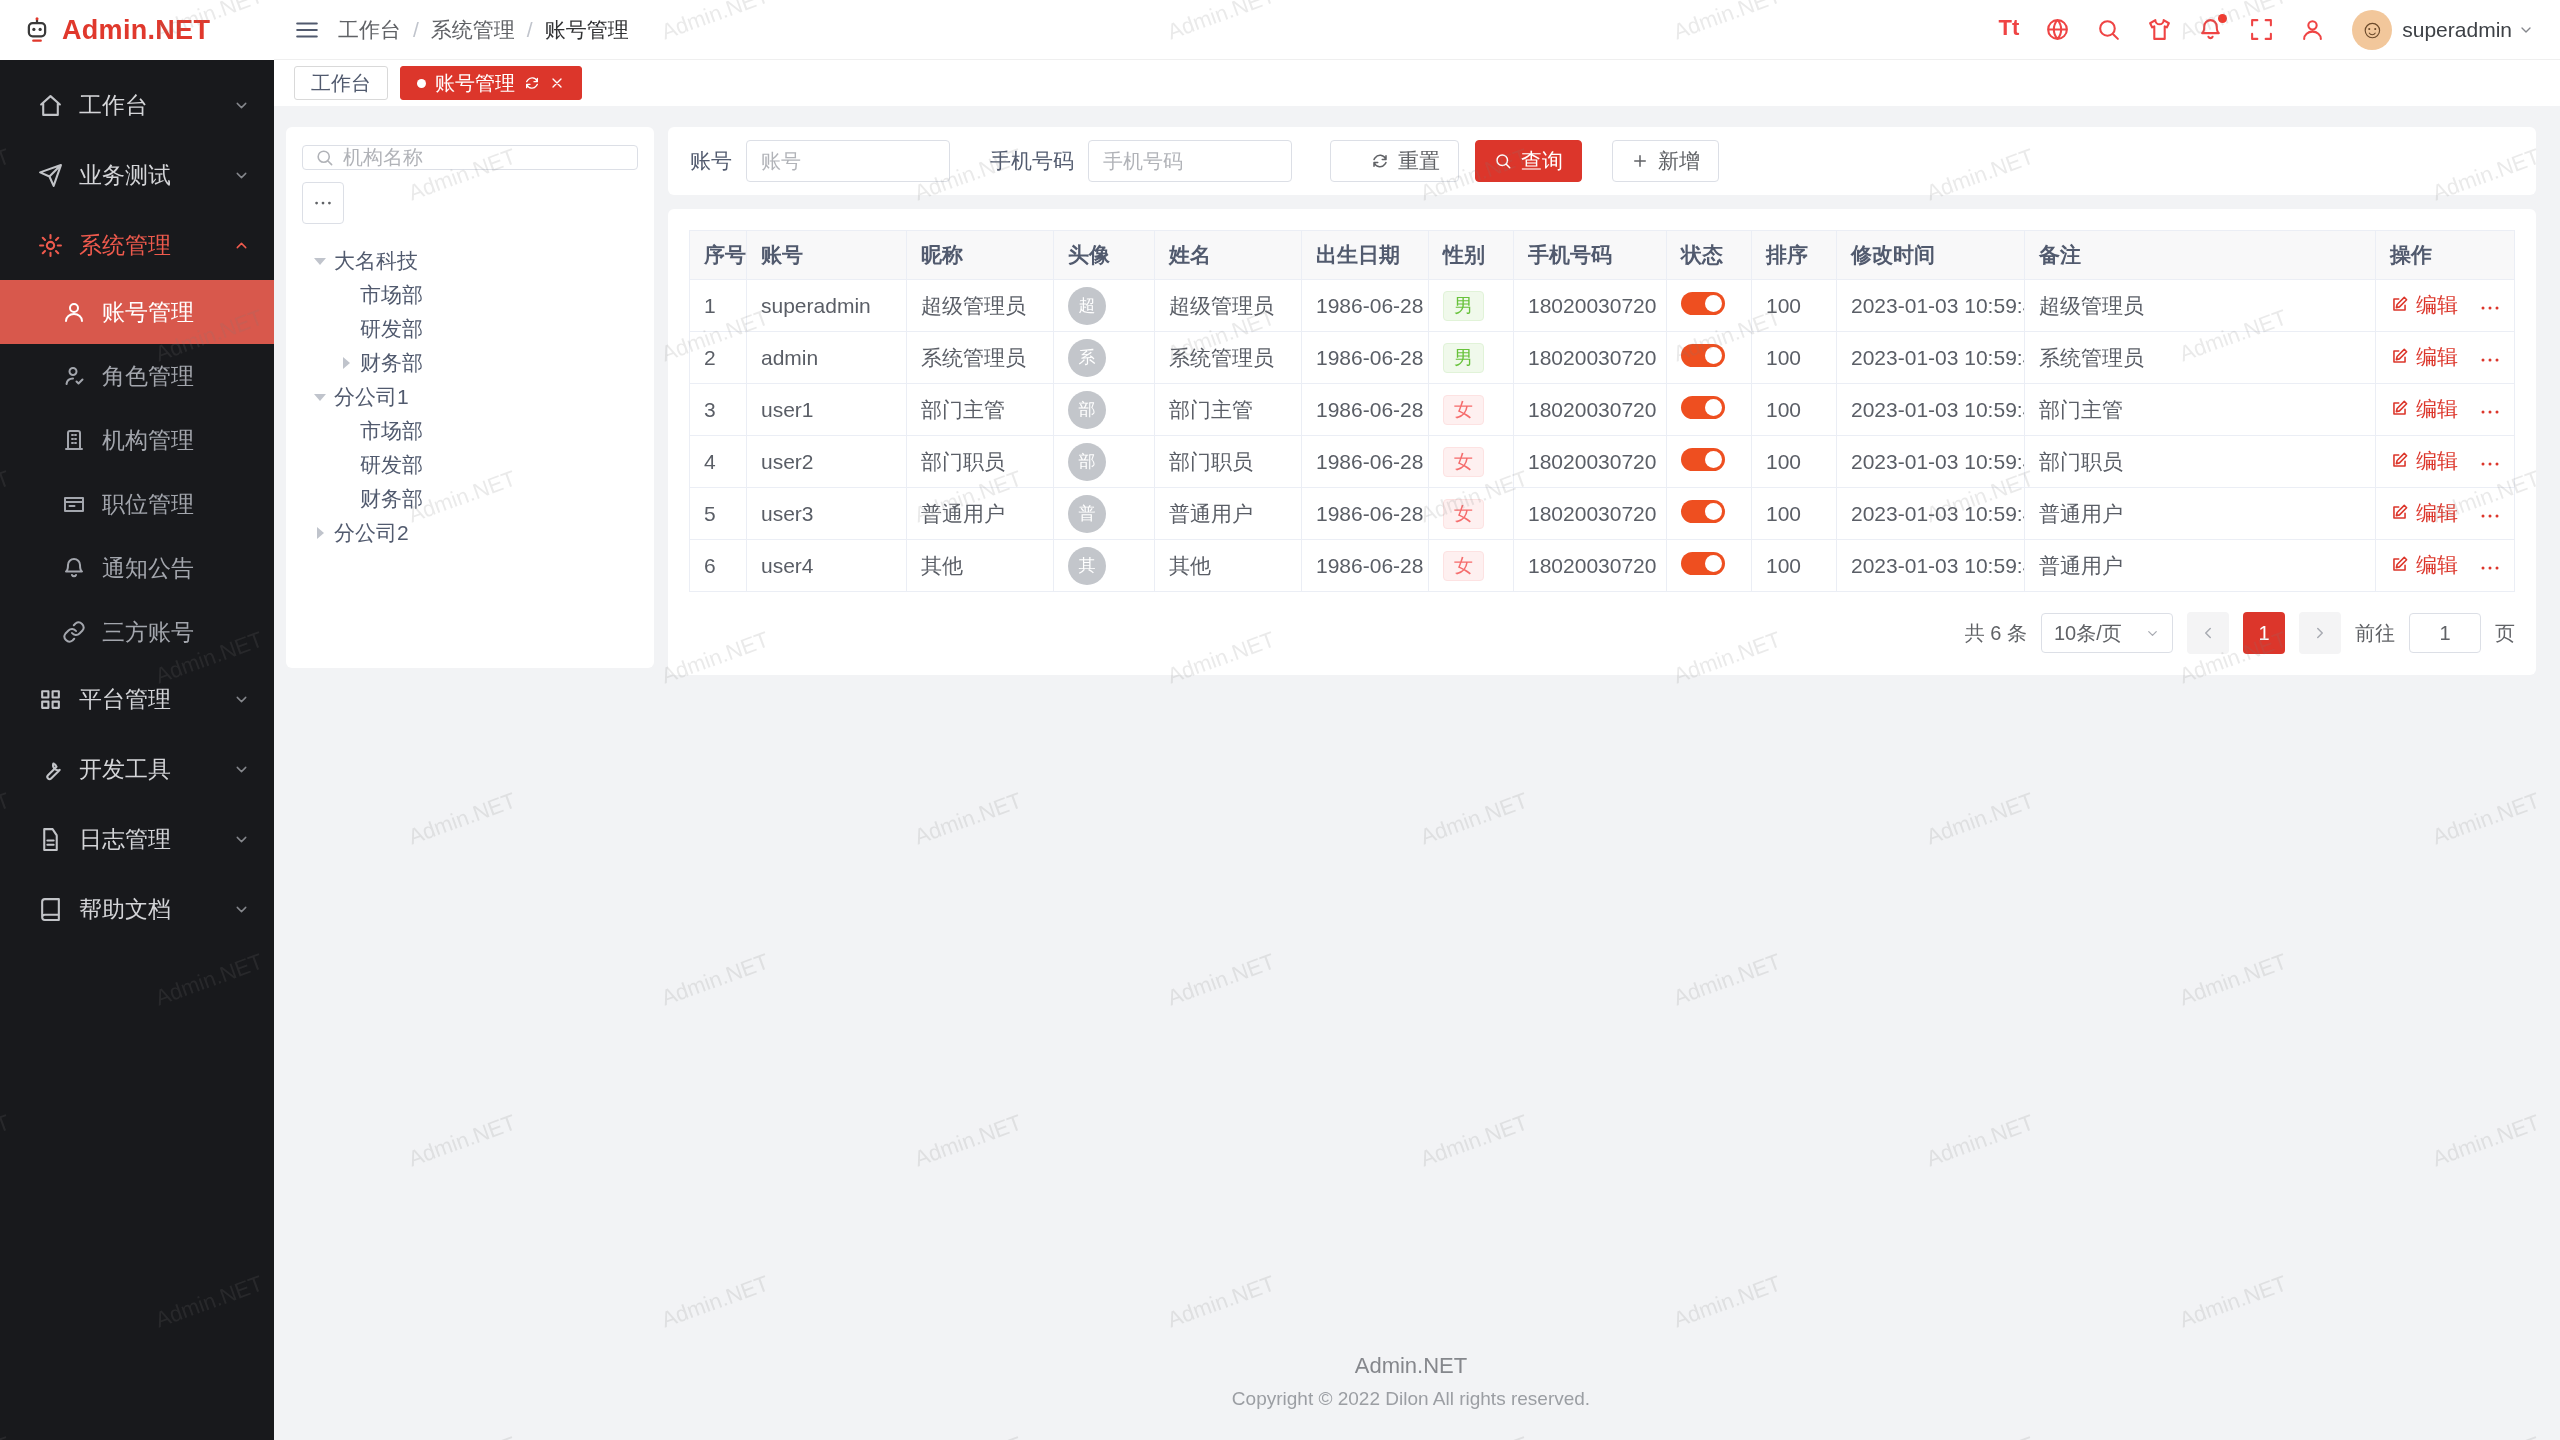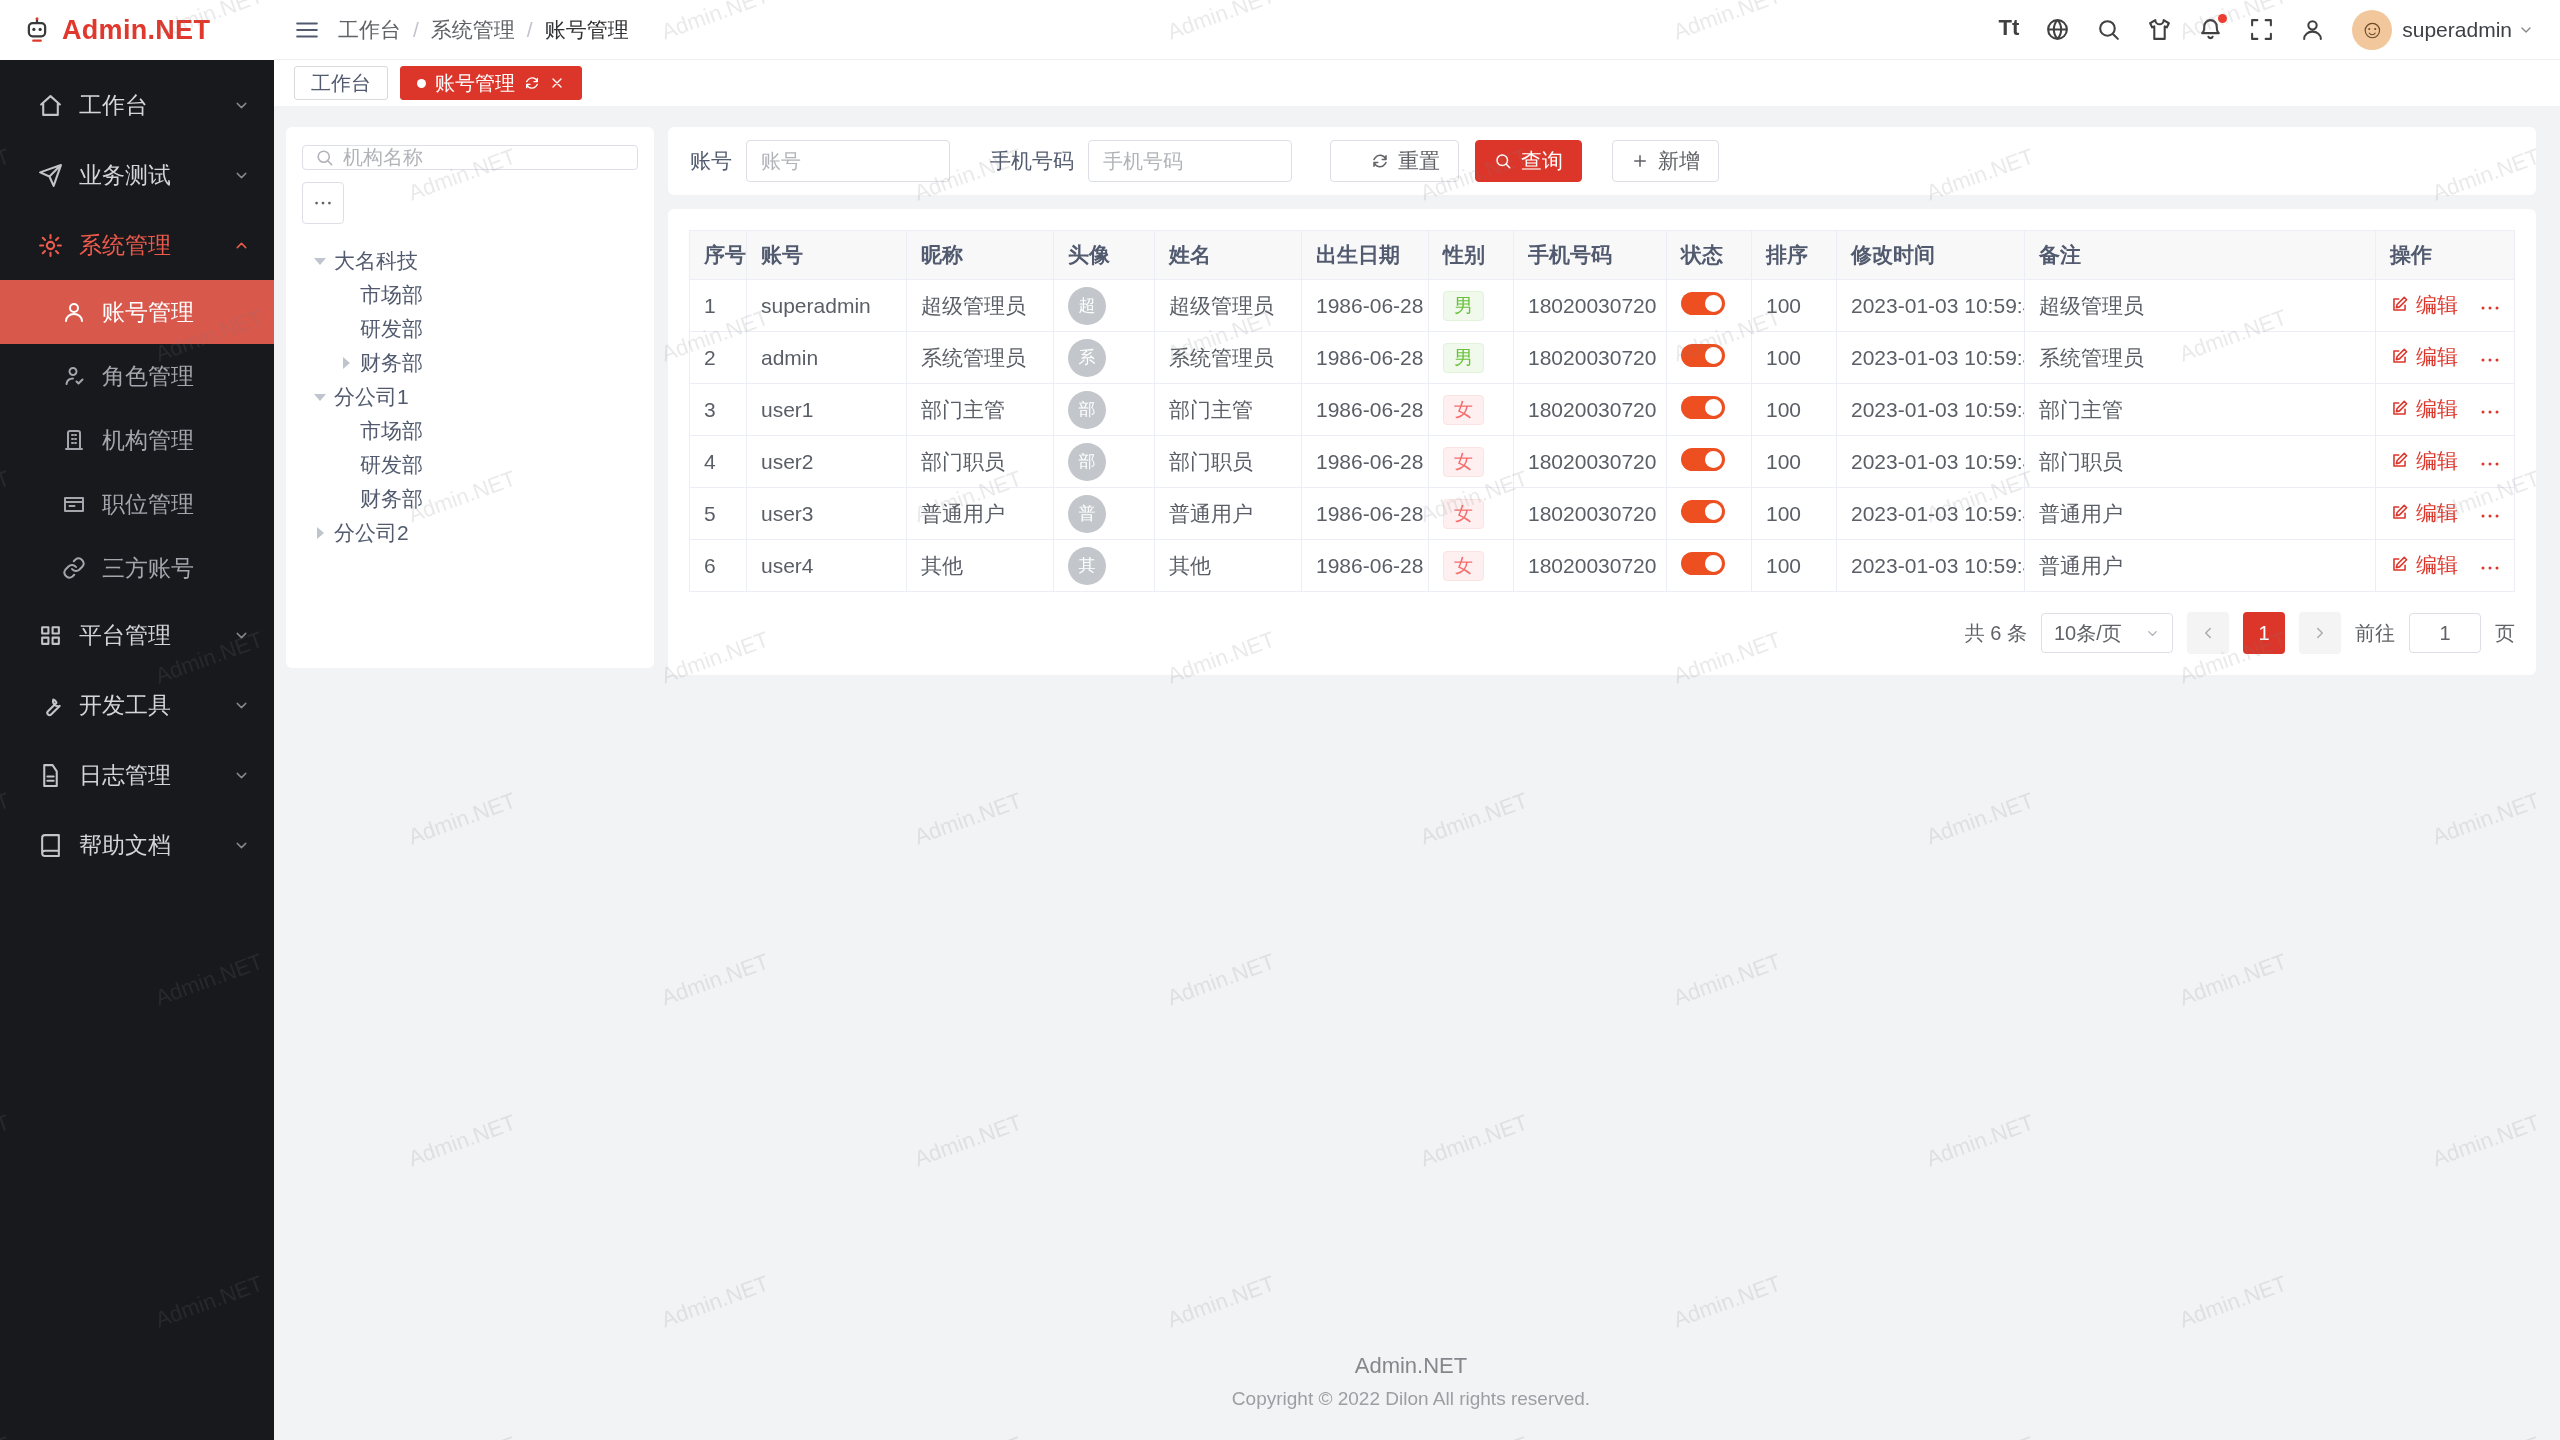--- a/index.html
+++ b/index.html
@@ -36,21 +36,21 @@
 
   
   .main-col{flex:1;display:flex;flex-direction:column;min-width:0;}
   .topbar{height:60px;flex:none;background:#fff;display:flex;align-items:center;padding:0 26px 0 20px;border-bottom:1px solid #efefef;}
   .hamburger{width:26px;height:26px;color:#515a6e;cursor:pointer;flex:none;}
   .breadcrumb{display:flex;align-items:center;gap:12px;margin-left:18px;font-size:21px;color:#606266;}
   .crumb{cursor:pointer;}
   .crumb.current{color:#303133;cursor:default;}
   .crumb-sep{color:#c0c4cc;}
   .topbar-right{margin-left:auto;display:flex;align-items:center;}
-  .tool-ico{width:25px;height:25px;color:#404040;margin:0 13px;cursor:pointer;position:relative;flex:none;}
+  .tool-ico{width:25px;height:25px;color:#ef4444;margin:0 13px;cursor:pointer;position:relative;flex:none;}
   .font-ico{width:auto;font-size:22px;font-weight:700;line-height:1;}
   .bell-wrap{position:relative;}
   .badge-dot{position:absolute;top:-3px;right:-4px;width:9px;height:9px;border-radius:50%;background:#f5392e;}
   .avatar{width:40px;height:40px;border-radius:50%;background:#f2c79b;color:#6b4a2b;display:flex;align-items:center;justify-content:center;font-size:26px;margin:0 10px 0 14px;cursor:pointer;flex:none;}
   .username{font-size:21px;color:#3d4146;cursor:pointer;}
   .user-chev{width:16px;height:16px;color:#85878c;margin-left:6px;cursor:pointer;}
 
   
   .tabbar{height:46px;flex:none;background:#fff;display:flex;align-items:center;padding-left:20px;gap:12px;}
   .tab{height:34px;display:inline-flex;align-items:center;padding:0 16px;border:1px solid #d9d9d9;border-radius:3px;font-size:20px;color:#515a6e;background:#fff;cursor:pointer;gap:9px;}
@@ -210,20 +210,28 @@
           </span>
           <span class="mi-label">机构管理</span>
         </div>
         <div class="menu-sub">
           <span class="mi-ico">
             <svg viewBox="0 0 24 24" fill="none" stroke="currentColor" stroke-width="2" stroke-linecap="round" stroke-linejoin="round">
               <path d="M3 6h18v13H3zM3 10h18M7.5 14h5"></path>
             </svg>
           </span>
           <span class="mi-label">职位管理</span>
+        </div>
+        <div class="menu-sub">
+          <span class="mi-ico">
+            <svg viewBox="0 0 24 24" fill="none" stroke="currentColor" stroke-width="2" stroke-linecap="round" stroke-linejoin="round">
+              <path d="M6 9a6 6 0 0 1 12 0c0 5 2 6.5 2 6.5H4S6 14 6 9M10 19a2.2 2.2 0 0 0 4 0"></path>
+            </svg>
+          </span>
+          <span class="mi-label">通知公告</span>
         </div>
         <div class="menu-sub">
           <span class="mi-ico">
             <svg viewBox="0 0 24 24" fill="none" stroke="currentColor" stroke-width="2" stroke-linecap="round" stroke-linejoin="round">
               <path d="M10 13a5 5 0 0 0 7.5.5l3-3a5 5 0 0 0-7-7l-1.7 1.7M14 11a5 5 0 0 0-7.5-.5l-3 3a5 5 0 0 0 7 7l1.7-1.7"></path>
             </svg>
           </span>
           <span class="mi-label">三方账号</span>
         </div>
         <div class="menu-item">

